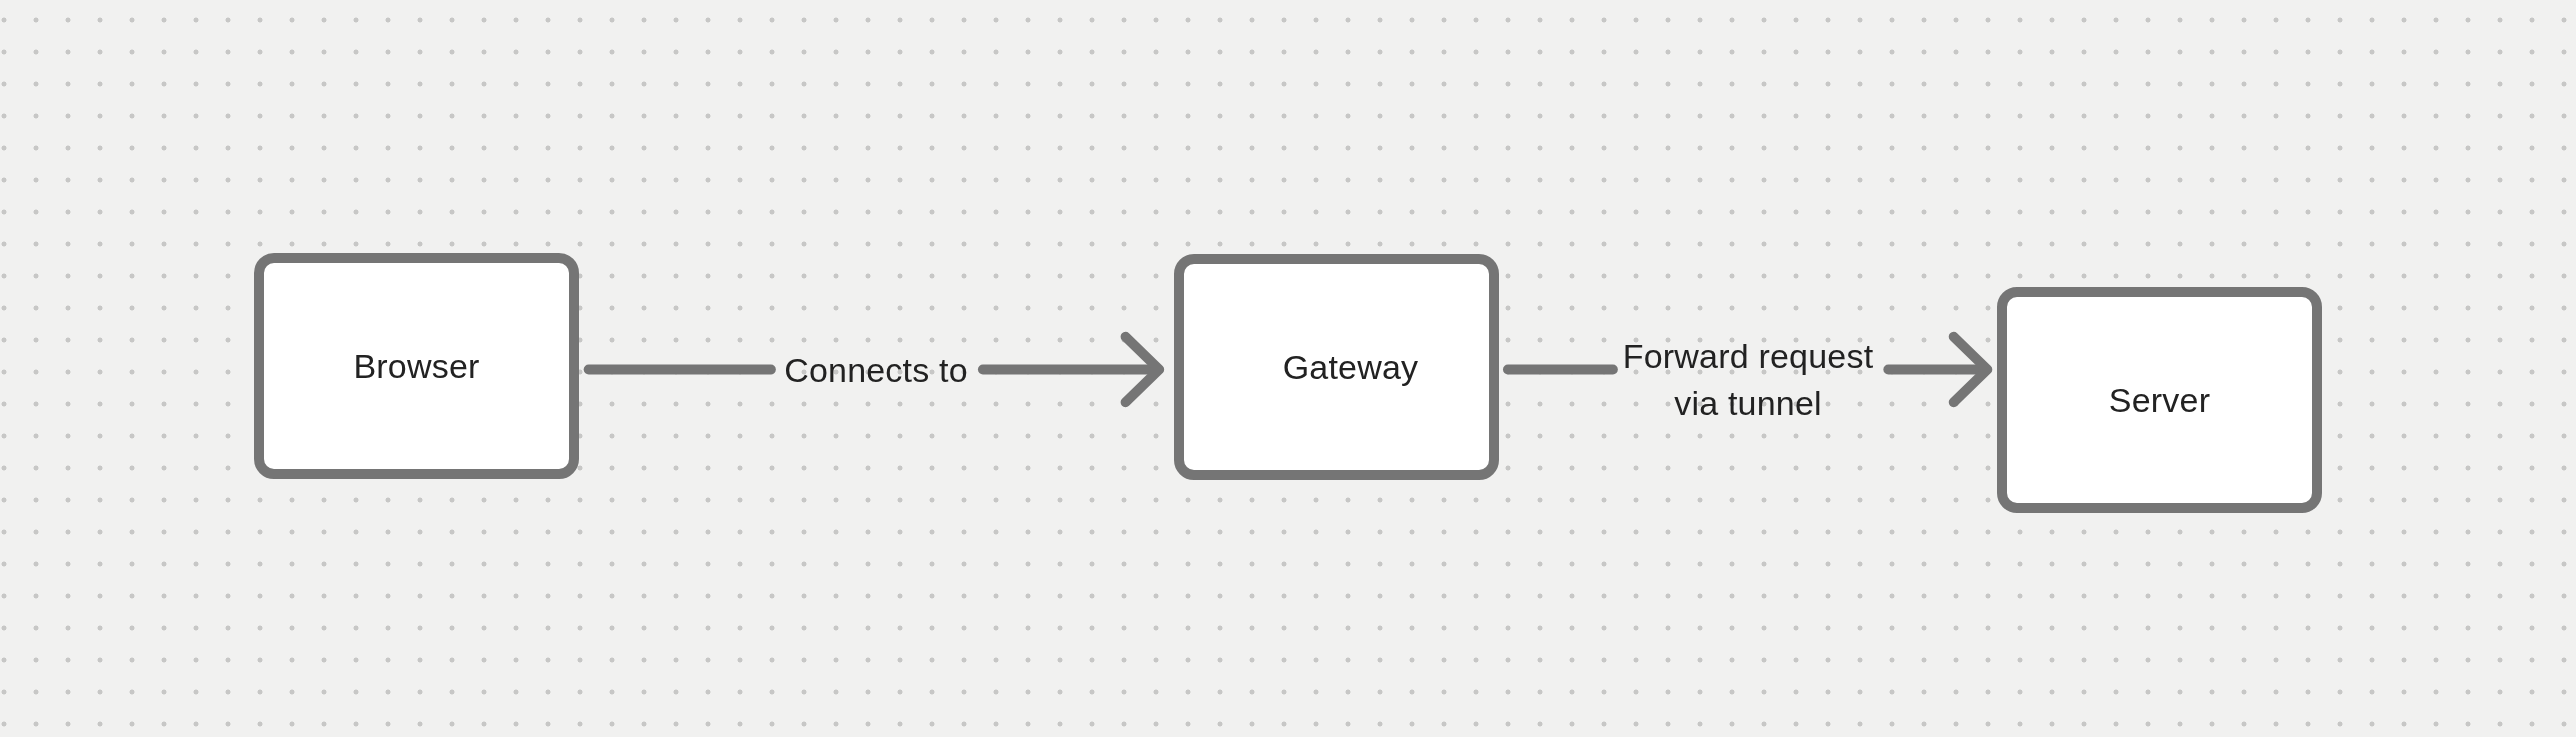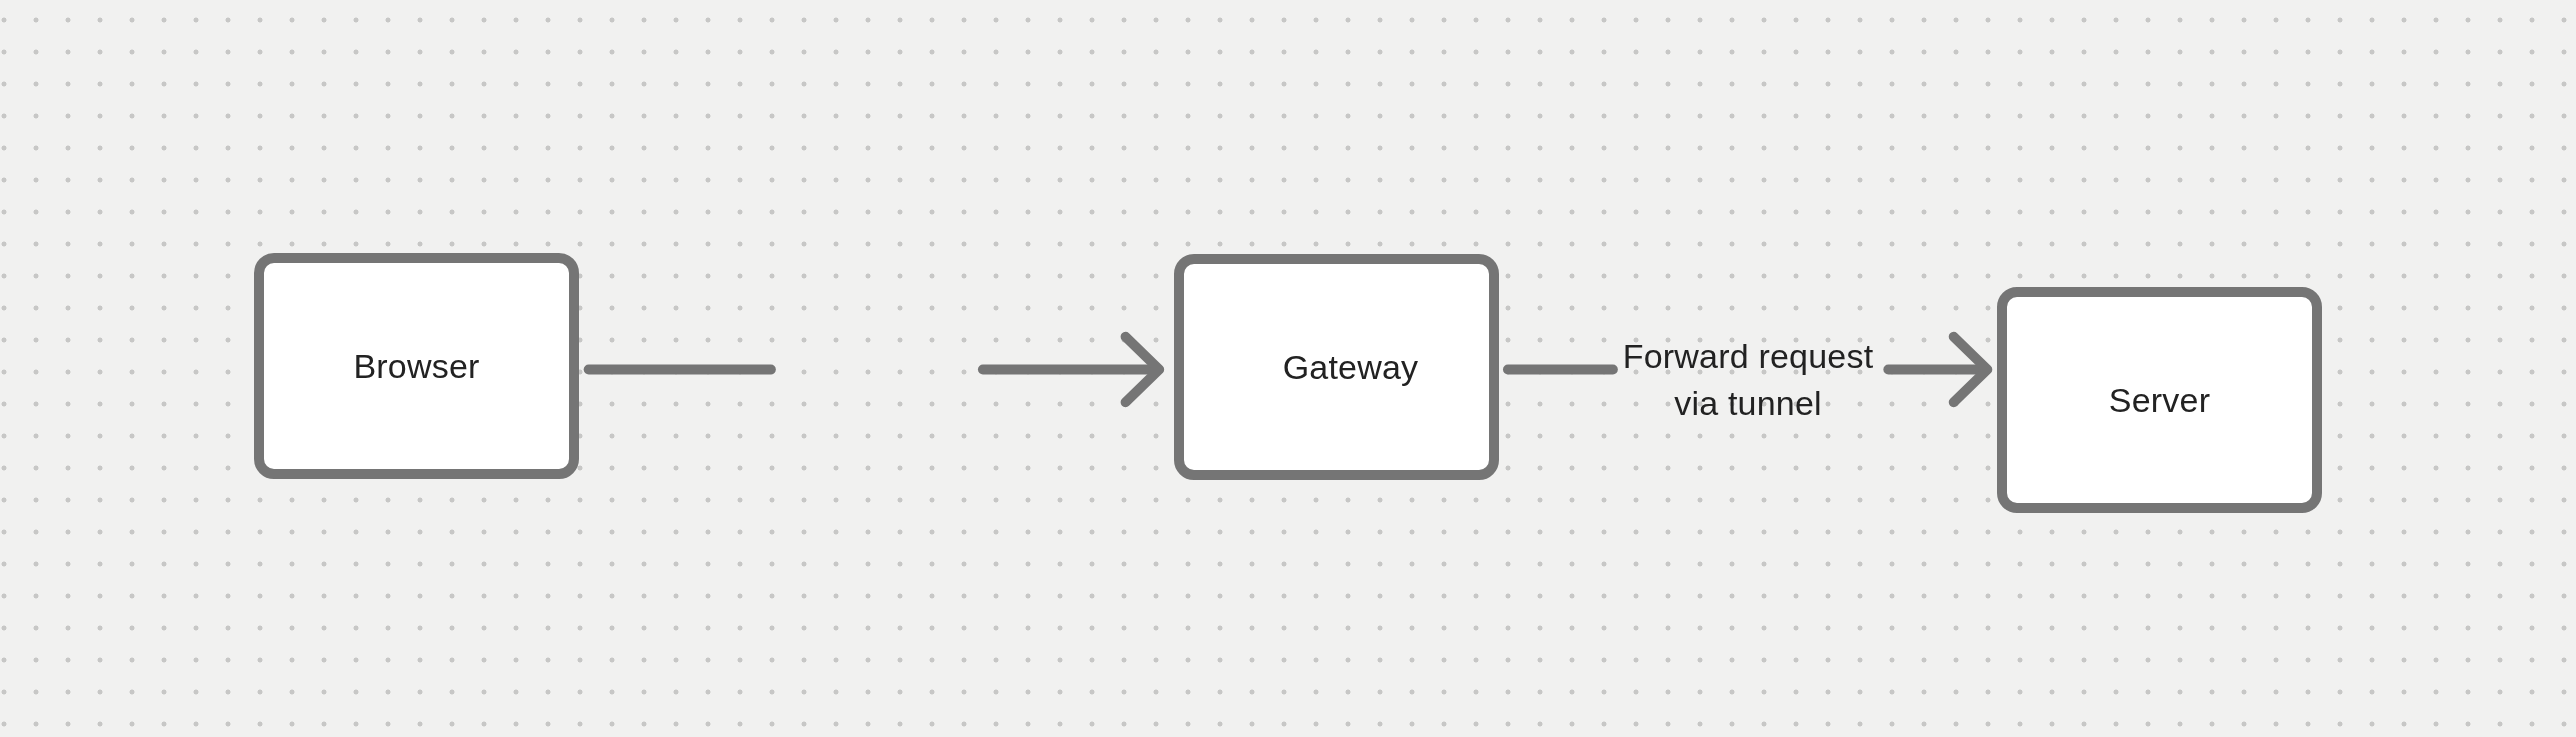--- a/index.html
+++ b/index.html
@@ -82,18 +82,19 @@
   </div>
 
   <div class="node" id="node-gateway">
     <span class="node-label">Gateway</span>
   </div>
 
   <div class="node" id="node-server">
     <span class="node-label">Server</span>
   </div>
 
+  <div class="edge-label" id="edge-label-1">Connects to</div>
 
   <div class="edge-label" id="edge-label-2">Forward request
 via tunnel</div>
 
 </div>
 
 
 </body></html>

